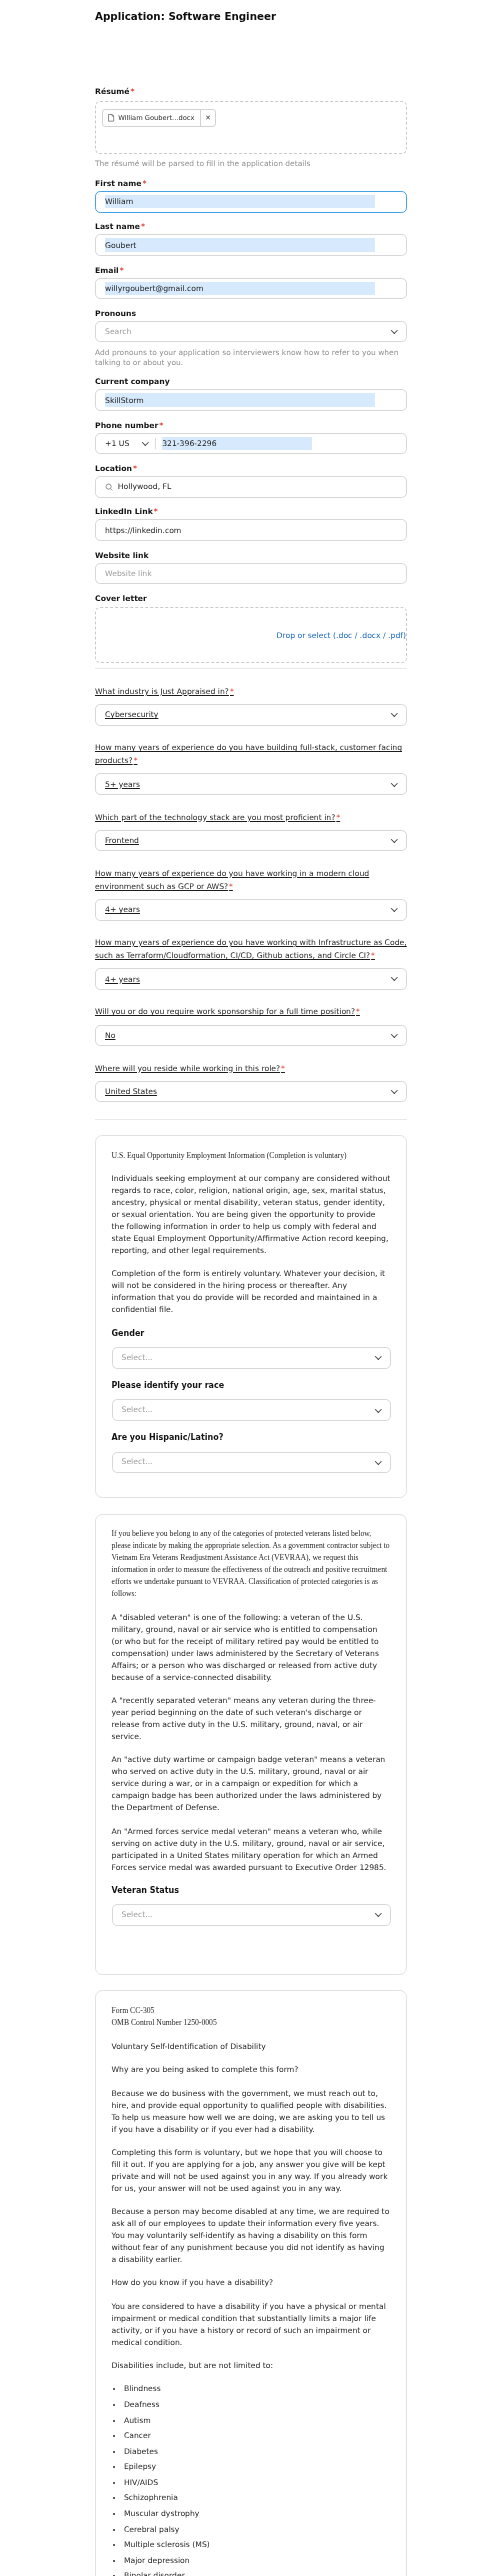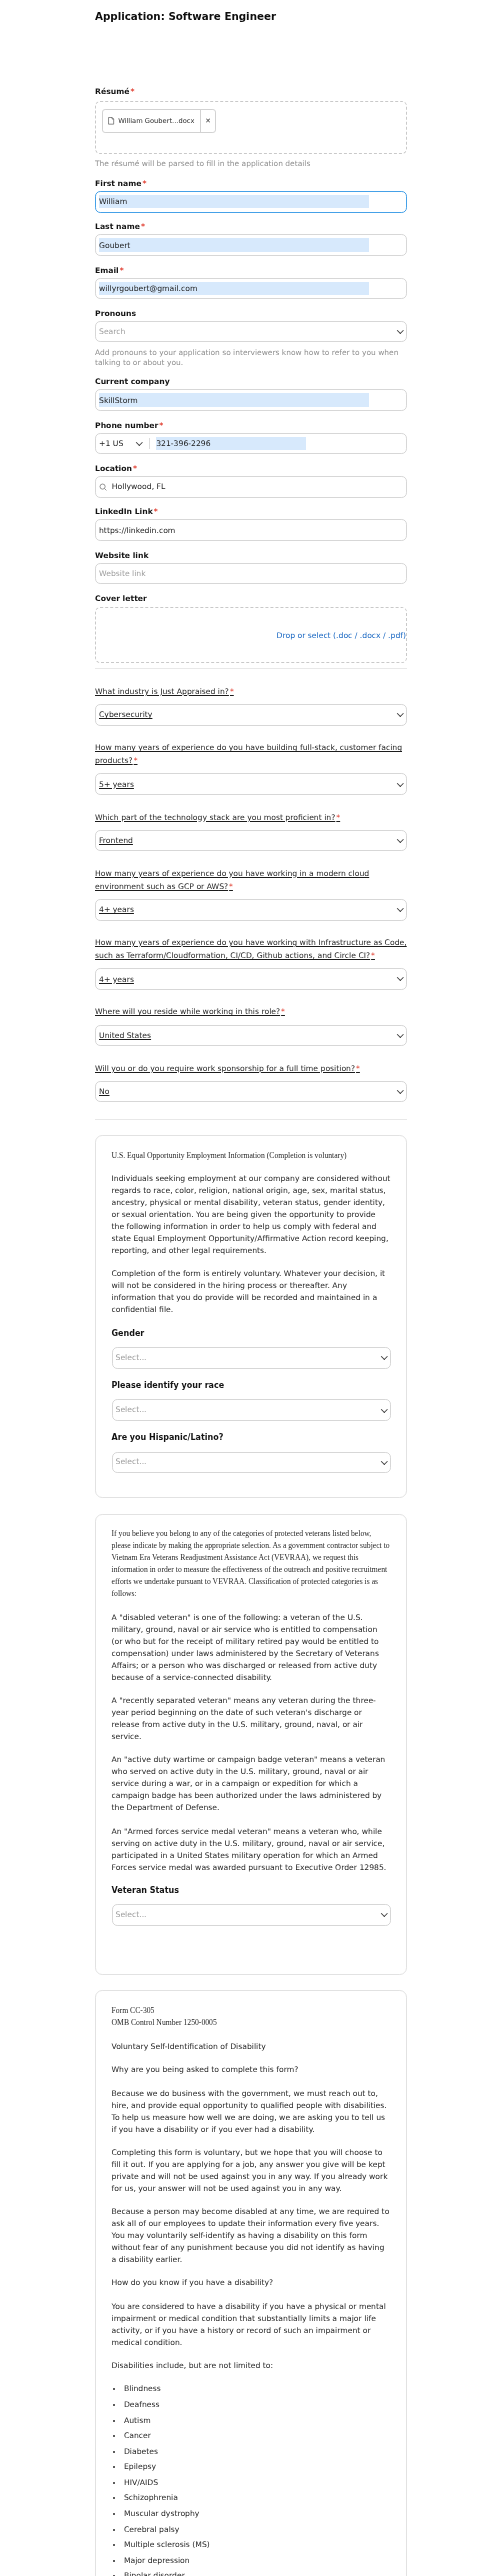--- a/index.html
+++ b/index.html
@@ -14,27 +14,27 @@
   .page{position:relative; width:501px; height:3310px; background:#fff; overflow:hidden;}
   .top-flow{position:absolute; top:0; left:0; width:501px; height:2787px; overflow:hidden;}
   .col{margin-left:95px; width:312px;}
 
   .page-title{padding-top:9px; margin-left:95px; font-size:10.3px; font-weight:600; color:#0f0f0f; line-height:14.4px;}
 
   .f-label{display:block; font-size:7.7px; font-weight:700; color:var(--c-label); line-height:9.3px;}
   .req{color:var(--c-required); margin-left:1px;}
   .resume-block{margin-top:64px;}
   .dropzone{margin-top:4.1px; border:0.5px dashed #c9c9c9; border-radius:5.2px; height:53px; padding:7.2px 6.2px;}
-  .file-chip{display:inline-flex; align-items:stretch; height:24px; border:0.5px solid #d2d2d2; border-radius:3.1px; background:#fff; font-size:6.7px; color:#2a2a2a;}
+  .file-chip{display:inline-flex; align-items:stretch; height:18px; border:0.5px solid #d2d2d2; border-radius:3.1px; background:#fff; font-size:6.7px; color:#2a2a2a;}
   .chip-main{display:flex; align-items:center; gap:3.6px; padding:0 5.2px;}
   .chip-x{display:flex; align-items:center; padding:0 4.6px; border-left:0.5px solid #d2d2d2; color:#333; cursor:pointer; font-size:6.7px;}
   .helper{margin-top:5.7px; font-size:7.5px; color:var(--c-gray); line-height:9.8px;}
 
   .field{margin-top:9.8px;}
-  .input,.select{margin-top:2.6px; height:21.6px; border:0.5px solid var(--c-border); border-radius:5.2px; display:flex; align-items:center; padding:0 3px; font-size:7.7px; color:var(--c-text); background:#fff; position:relative;}
+  .input,.select{margin-top:2.6px; height:21.6px; border:0.5px solid var(--c-border); border-radius:5.2px; display:flex; align-items:center; padding:0 9px; font-size:7.7px; color:var(--c-text); background:#fff; position:relative;}
   .input.focused{border:1px solid var(--c-focus);}
   .hl{display:flex; align-items:center; height:13.4px; width:270px; background:var(--c-highlight);}
   .select{justify-content:space-between; cursor:pointer;}
   .chev{width:4.6px; height:4.6px; border-right:1px solid #3c3c3c; border-bottom:1px solid #3c3c3c; transform:rotate(45deg); margin-top:-2.6px; flex:0 0 auto;}
   .ph{color:#9d9d9d;}
   .phone-left{display:flex; align-items:center; gap:13.4px; padding-right:8.2px;}
   .vsep{width:0.5px; align-self:stretch; margin:4.1px 6.2px 4.1px 0; background:#dcdcdc;}
   .hl-phone{width:150px;}
   .loc-icon{margin-right:4.6px; flex:0 0 auto; display:flex;}
   .cover-zone{margin-top:4.1px; border:0.5px dashed #c9c9c9; border-radius:5.2px; height:56px; display:flex; align-items:center; justify-content:flex-end;}
@@ -209,31 +209,31 @@
 
     <div class="col q">
       <div class="q-label"><span>How many years of experience do you have working with Infrastructure as Code, such as Terraform/Cloudformation, CI/CD, Github actions, and Circle CI?</span><span class="req">*</span></div>
       <div class="select">
           <span>4+ years</span>
           <span class="chev"></span>
         </div>
     </div>
 
     <div class="col q">
+      <div class="q-label"><span>Will you or do you require work sponsorship for a full time position?</span><span class="req">*</span></div>
+      <div class="select">
+          <span>No</span>
+          <span class="chev"></span>
+        </div>
+    </div>
+
+    <div class="col q">
       <div class="q-label"><span>Where will you reside while working in this role?</span><span class="req">*</span></div>
       <div class="select">
           <span>United States</span>
-          <span class="chev"></span>
-        </div>
-    </div>
-
-    <div class="col q">
-      <div class="q-label"><span>Will you or do you require work sponsorship for a full time position?</span><span class="req">*</span></div>
-      <div class="select">
-          <span>No</span>
           <span class="chev"></span>
         </div>
     </div>
 
     <hr class="divider div2">
 
     <div class="box box-eeo">
       <p class="first">U.S. Equal Opportunity Employment Information (Completion is voluntary)</p>
       <p>Individuals seeking employment at our company are considered without regards to race, color, religion, national origin, age, sex, marital status, ancestry, physical or mental disability, veteran status, gender identity, or sexual orientation. You are being given the opportunity to provide the following information in order to help us comply with federal and state Equal Employment Opportunity/Affirmative Action record keeping, reporting, and other legal requirements.</p>
       <p>Completion of the form is entirely voluntary. Whatever your decision, it will not be considered in the hiring process or thereafter. Any information that you do provide will be recorded and maintained in a confidential file.</p>

